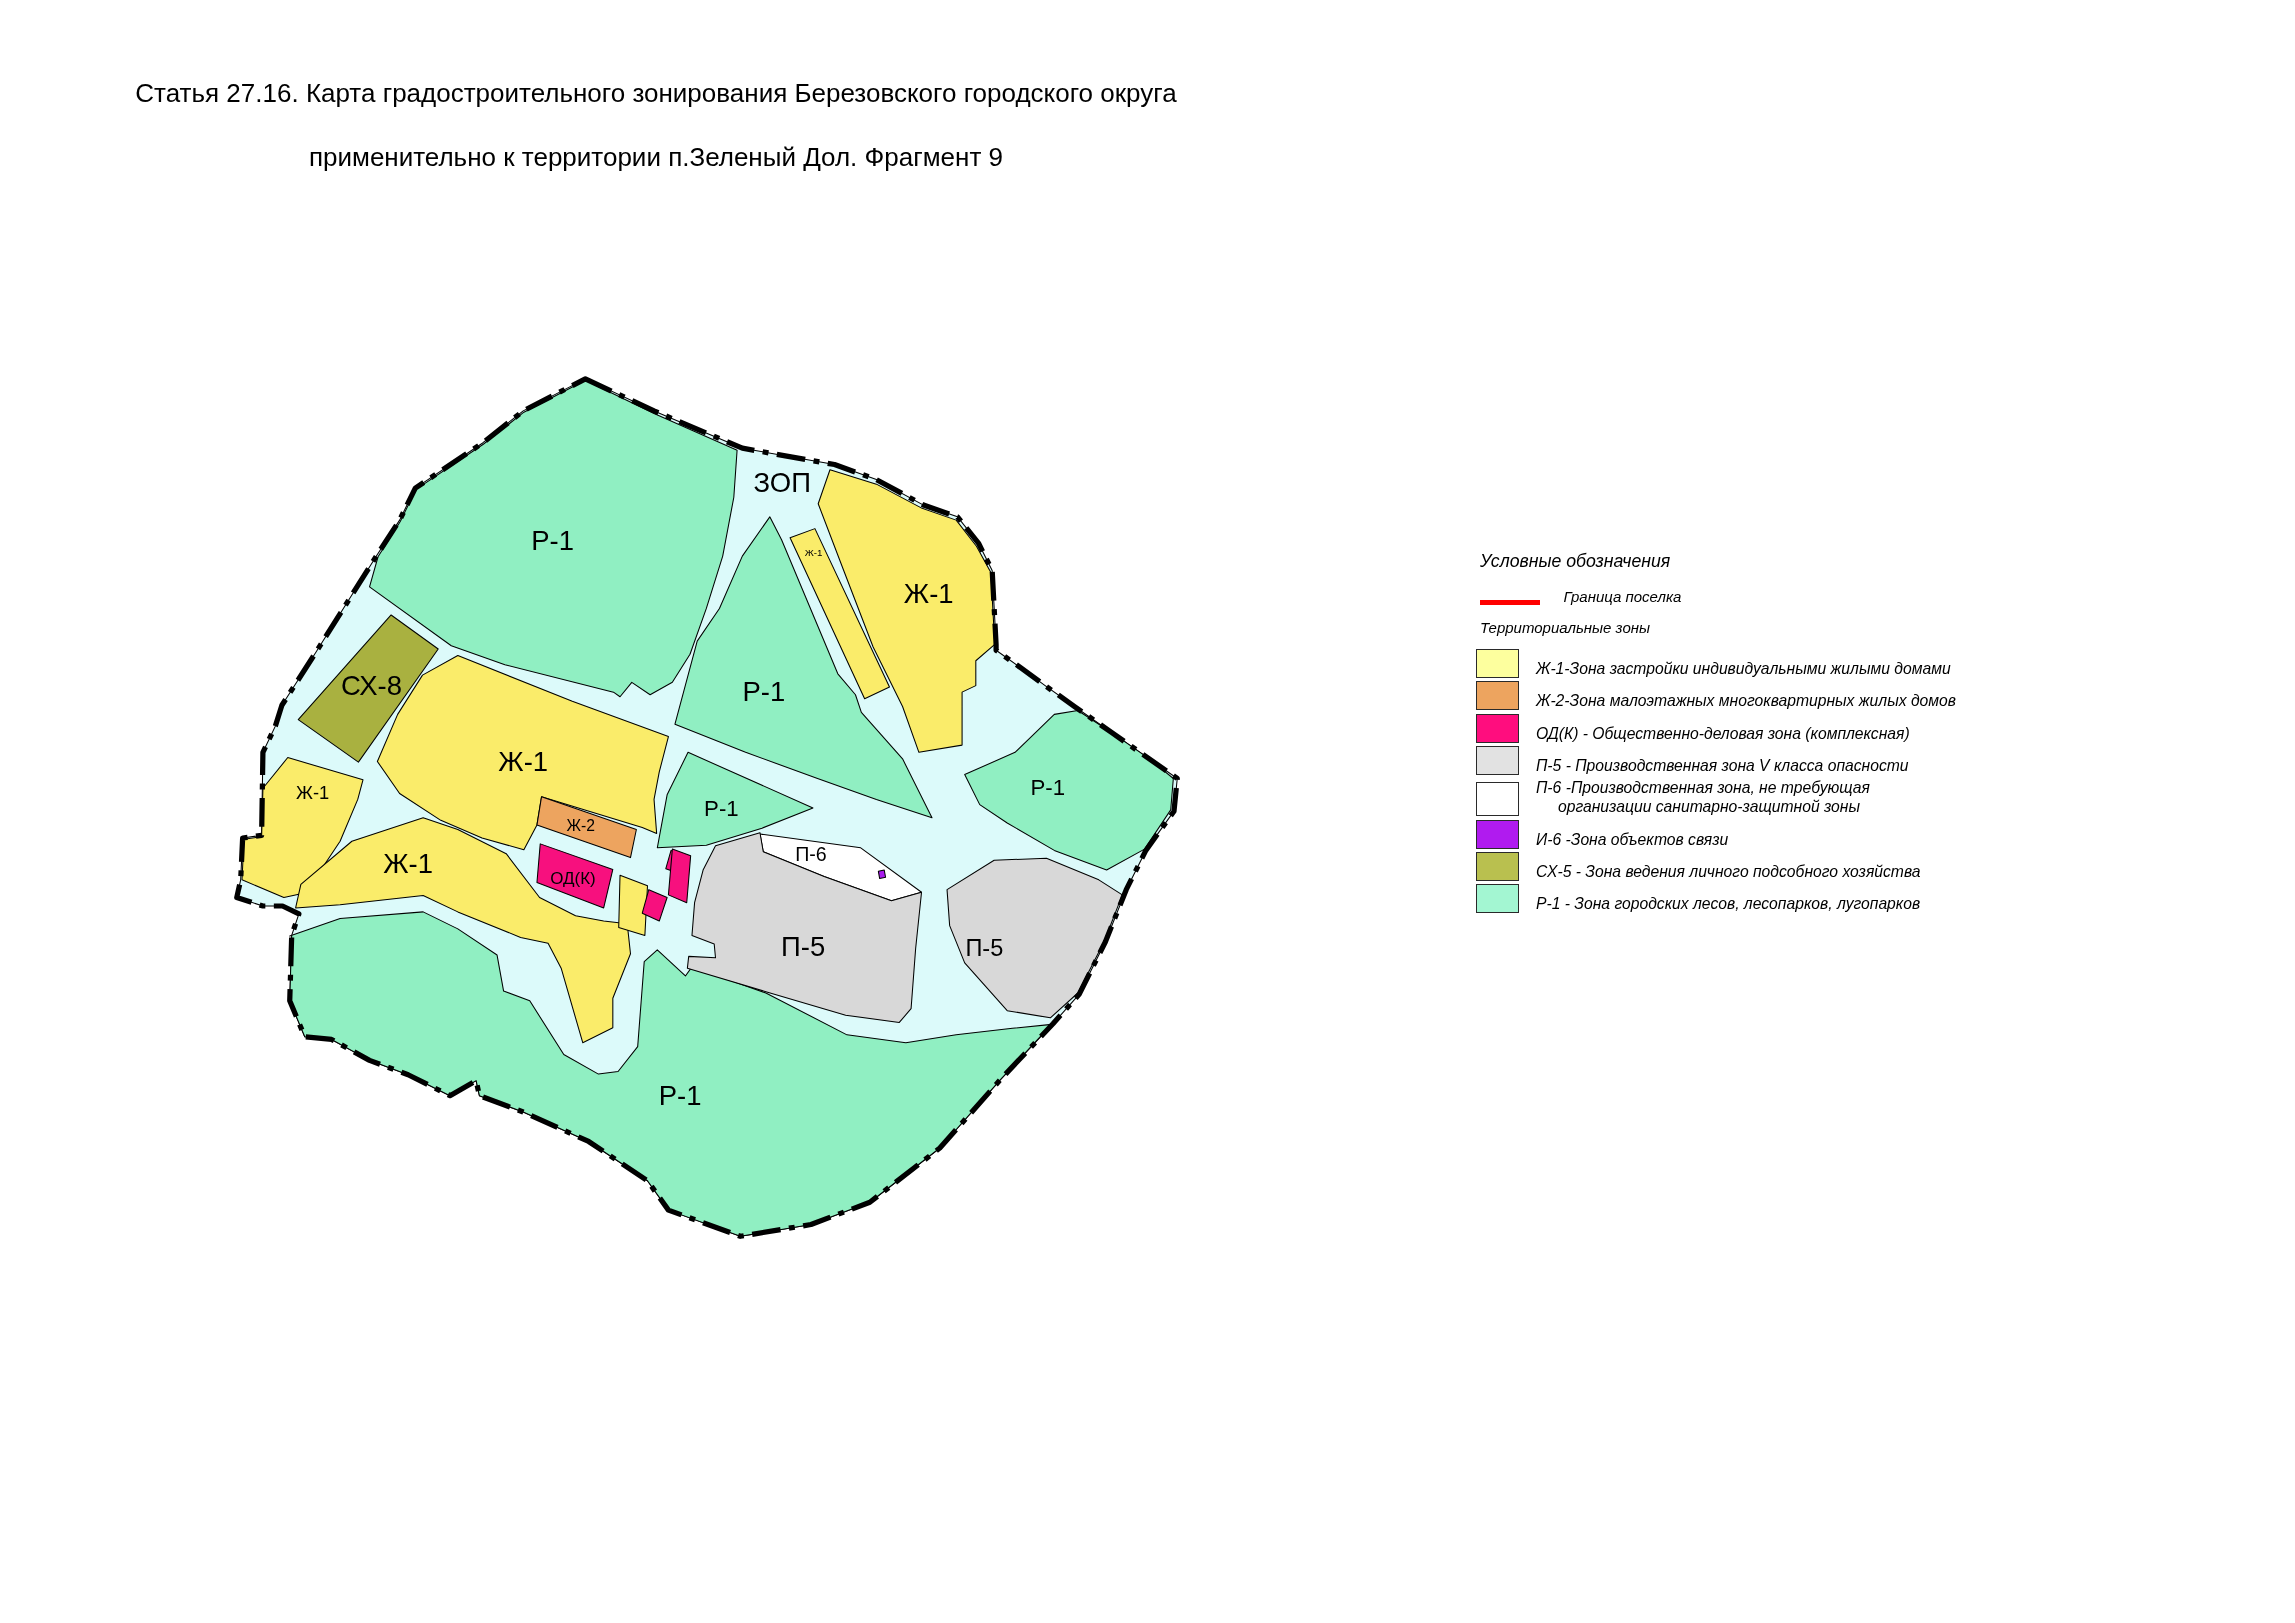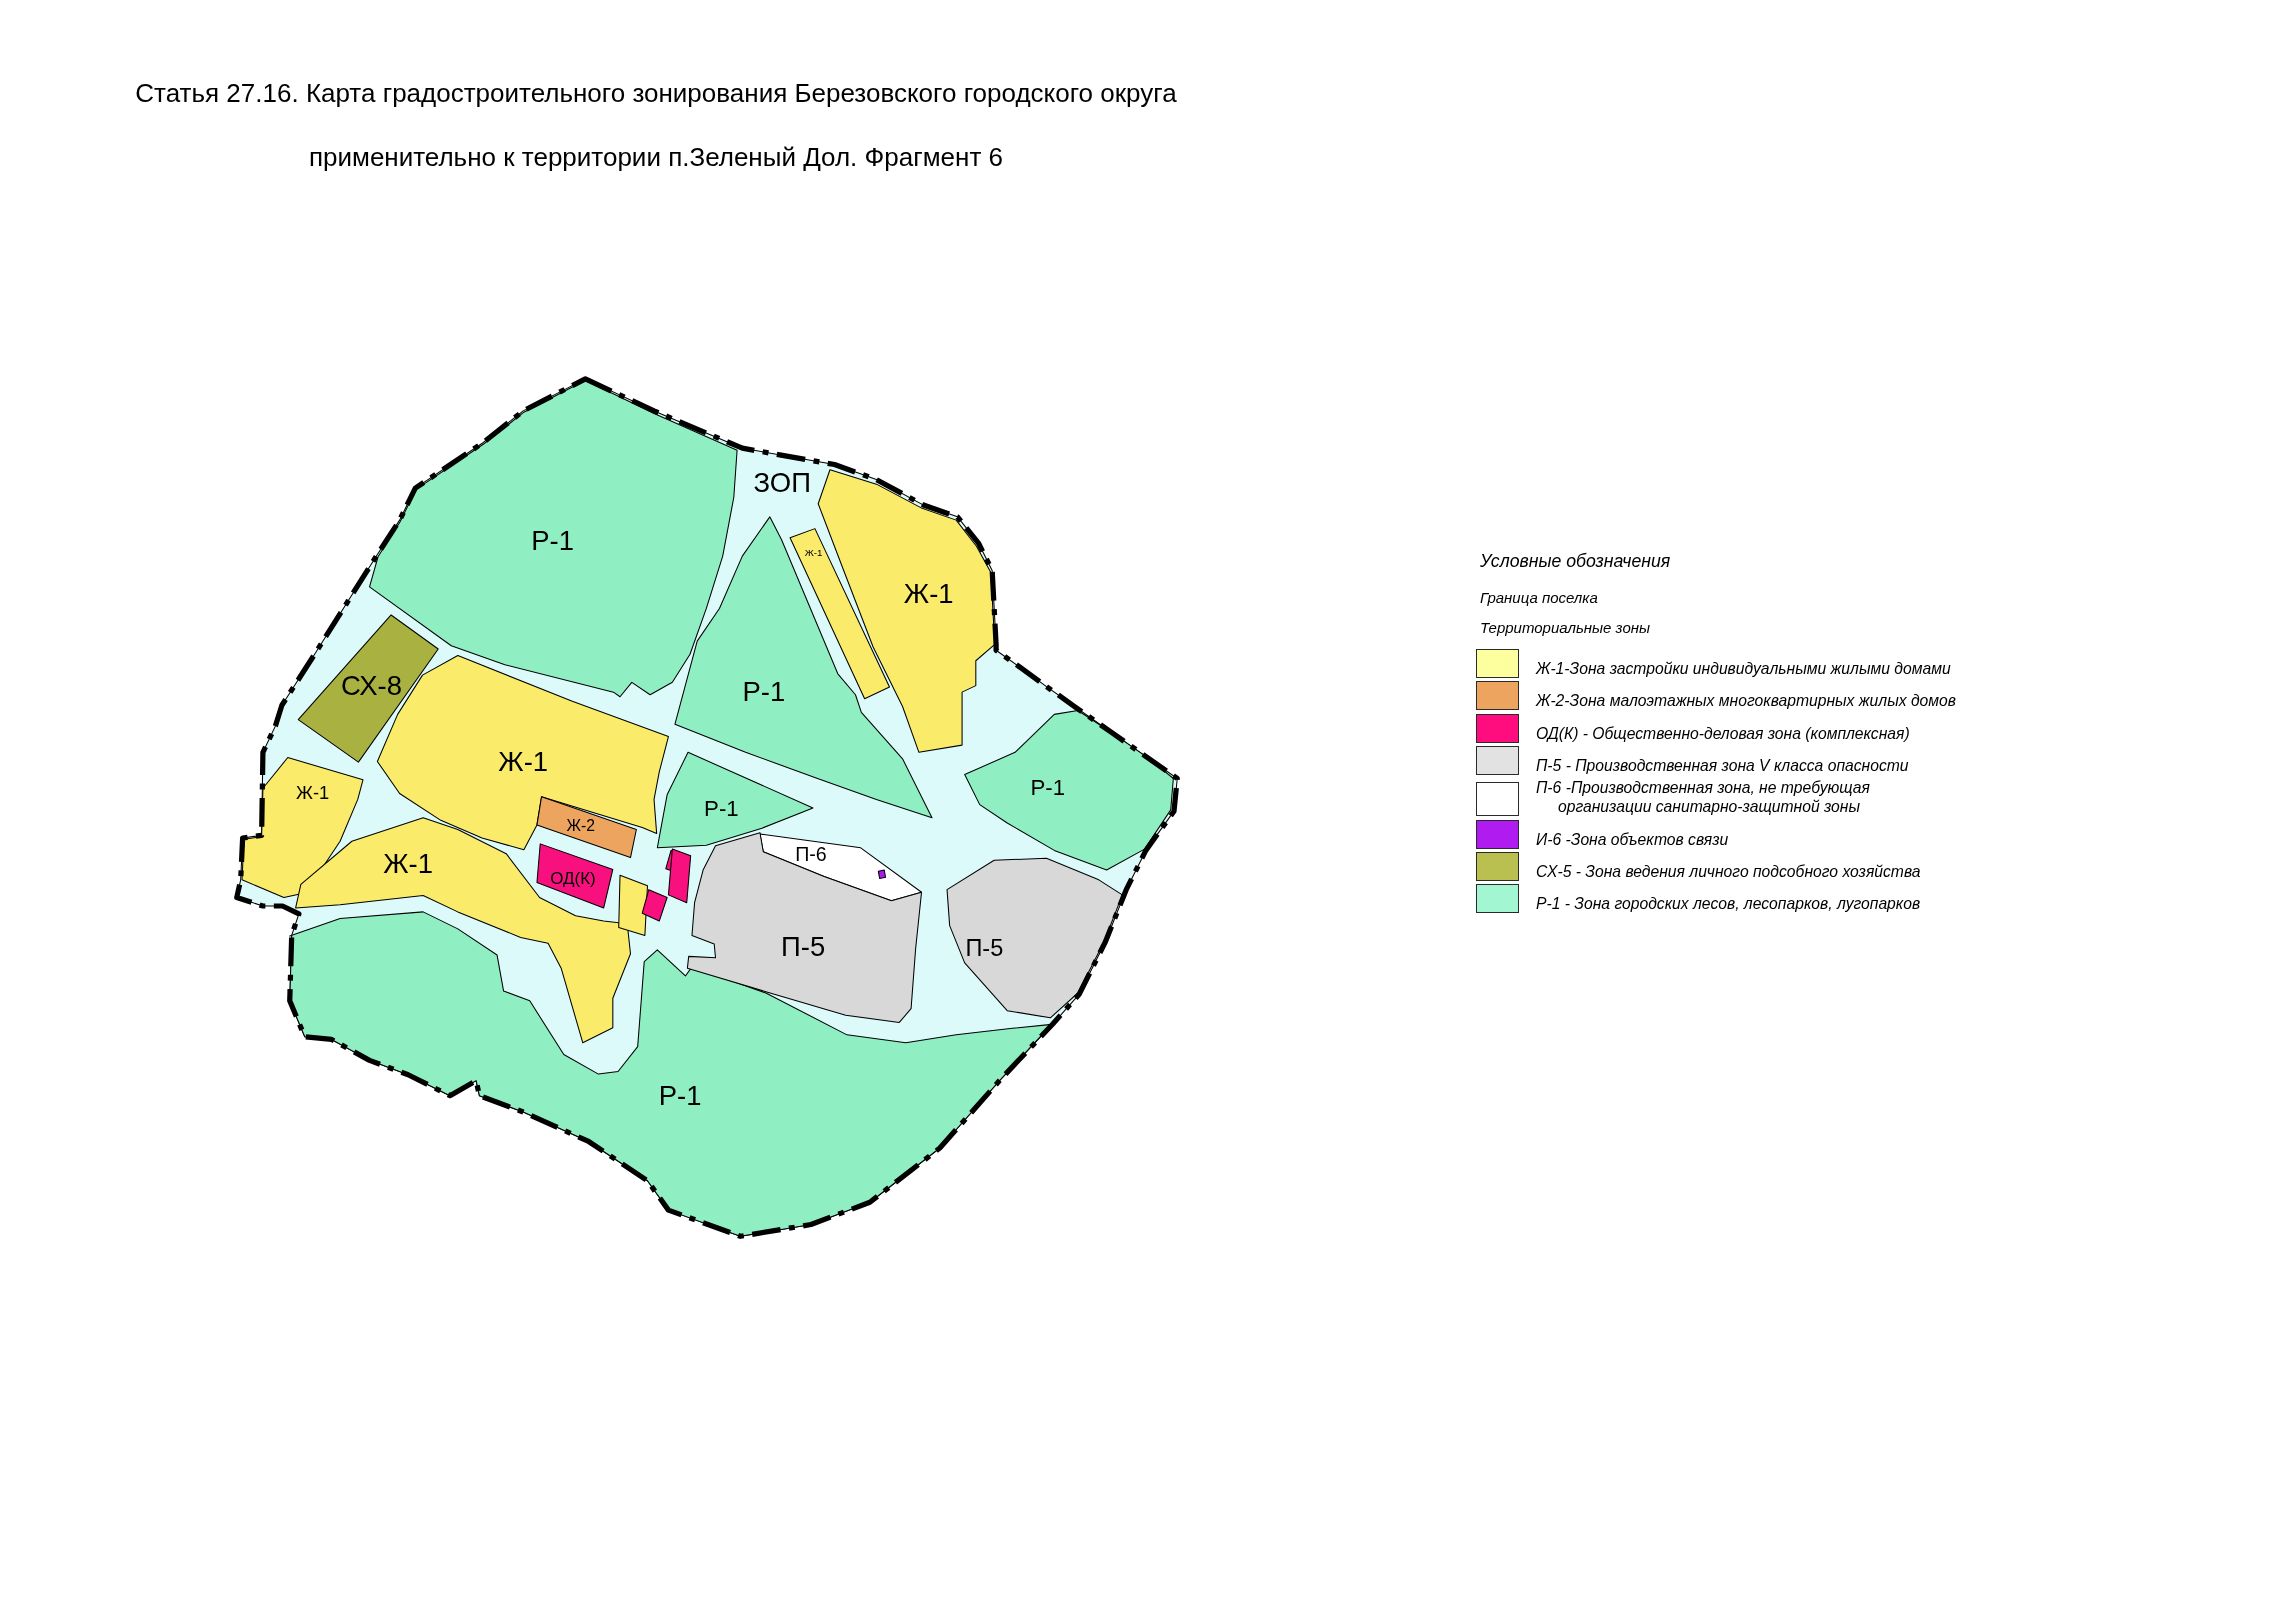--- a/index.html
+++ b/index.html
@@ -6,37 +6,37 @@
   .page{position:relative;width:2295px;height:1416px;background:#ffffff;overflow:hidden;
         font-family:"Liberation Sans","DejaVu Sans",sans-serif;color:#000;}
   .title{position:absolute;left:92px;top:77px;width:1128px;text-align:center;
          font-size:26px;line-height:32px;white-space:pre-line;}
   .map-svg{position:absolute;left:0;top:0;width:2295px;height:1623px;}
   .map-svg polygon,.map-svg path{stroke:#000;stroke-width:1.6;stroke-linejoin:round;}
   .map-svg .red-border{fill:none;stroke-width:8;stroke-dasharray:44 13 9 13;stroke-linecap:butt;}
   .map-svg text{font-family:"Liberation Sans","DejaVu Sans",sans-serif;fill:#000;text-anchor:middle;}
   .legend{position:absolute;left:1476px;top:551px;width:733px;font-style:italic;}
   .legend-title{font-size:17.7px;margin:0 0 17px 3.9px;}
-  .legend-boundary{display:flex;align-items:flex-start;margin:0 0 14.4px 3.9px;height:15.7px;flex-direction:column;}
+  .legend-boundary{display:flex;align-items:flex-end;margin:0 0 14.4px 3.9px;height:15.7px;}
   .legend-boundary .redline{width:60px;height:5.2px;margin-right:23.6px;}
   .legend-boundary .blabel{font-size:15px;}
   .legend-zones-heading{font-size:15px;margin:0 0 13px 3.9px;}
   .legend-item{display:flex;align-items:flex-end;margin-bottom:3.3px;}
   .legend-item .swatch{width:43px;height:29px;border:1px solid #2a2a2a;flex:0 0 43px;box-sizing:border-box;}
   .legend-item .zlabel{font-size:15.7px;line-height:19px;margin-left:17px;}
   .legend-item .zlabel .l2{display:block;padding-left:22px;}
   .legend-item.tall .swatch{height:34px;}
 </style>
 </head>
 <body>
 
 <div class="page">
 
   <div class="title"><span>Статья 27.16. Карта градостроительного зонирования Березовского городского округа</span><br>
-    <span>применительно к территории п.Зеленый Дол. Фрагмент 6</span></div>
+    <span>применительно к территории п.Зеленый Дол. Фрагмент 9</span></div>
 
   <svg class="map-svg" viewBox="0 0 3509 2481">
 
     <path d="M895,579 L1000,628 L1135,685 L1276,710 L1340,733 L1412,772 L1464,790 L1496,830 L1517,872 L1523,985 L1523,994 L1561,1021 L1598,1048 L1643,1080 L1700,1120 L1760,1162 L1800,1190 L1795,1240 L1752,1300 L1722,1360 L1690,1440 L1650,1520 L1610,1565 L1530,1650 L1437,1755 L1330,1838 L1240,1872 L1132,1890 L1022,1850 L990,1805 L900,1745 L800,1700 L733,1675 L728,1652 L688,1675 L624,1643 L565,1621 L507,1589 L466,1585 L443,1530 L446,1430 L457,1397 L432,1385 L402,1385 L362,1372 L368,1345 L371,1281 L400,1277 L402,1150 L421,1110 L431,1078 L483,997 L537,911 L576,849 L611,795 L635,746 L738,677 L800,628 Z" fill="#DCFAFA"></path>
 
     <polygon points="895,581 1000,632 1127,688 1122,760 1105,850 1080,930 1055,1000 1028,1043 994,1062 966,1043 948,1065 938,1058 772,1016 690,987 565,897 578,851 612,797 636,748 739,679 801,630" fill="#90EFC2"></polygon>
     <polygon points="1177,790 1195,825 1281,1030 1308,1062 1317,1089 1380,1160 1425,1250 1340,1222 1250,1190 1140,1150 1032,1107 1066,980 1100,930 1135,850" fill="#90EFC2"></polygon>
     <polygon points="1052,1150 1243,1235 1165,1266 1080,1292 1005,1296 1020,1215" fill="#90EFC2"></polygon>
     <polygon points="1475,1184 1552,1150 1612,1092 1648,1086 1700,1120 1760,1162 1794,1190 1790,1238 1750,1298 1692,1330 1612,1300 1540,1258 1498,1230" fill="#90EFC2"></polygon>
     <polygon points="443,1431 520,1404 647,1394 700,1420 760,1460 770,1515 810,1530 862,1612 915,1642 945,1638 975,1600 985,1470 1005,1452 1048,1492 1058,1478 1171,1518 1295,1582 1385,1594 1462,1582 1548,1572 1608,1566 1530,1650 1437,1755 1330,1838 1240,1872 1132,1890 1022,1850 990,1805 900,1745 800,1700 733,1675 728,1652 688,1675 624,1643 565,1621 507,1589 466,1585 443,1530 446,1430" fill="#90EFC2"></polygon>

